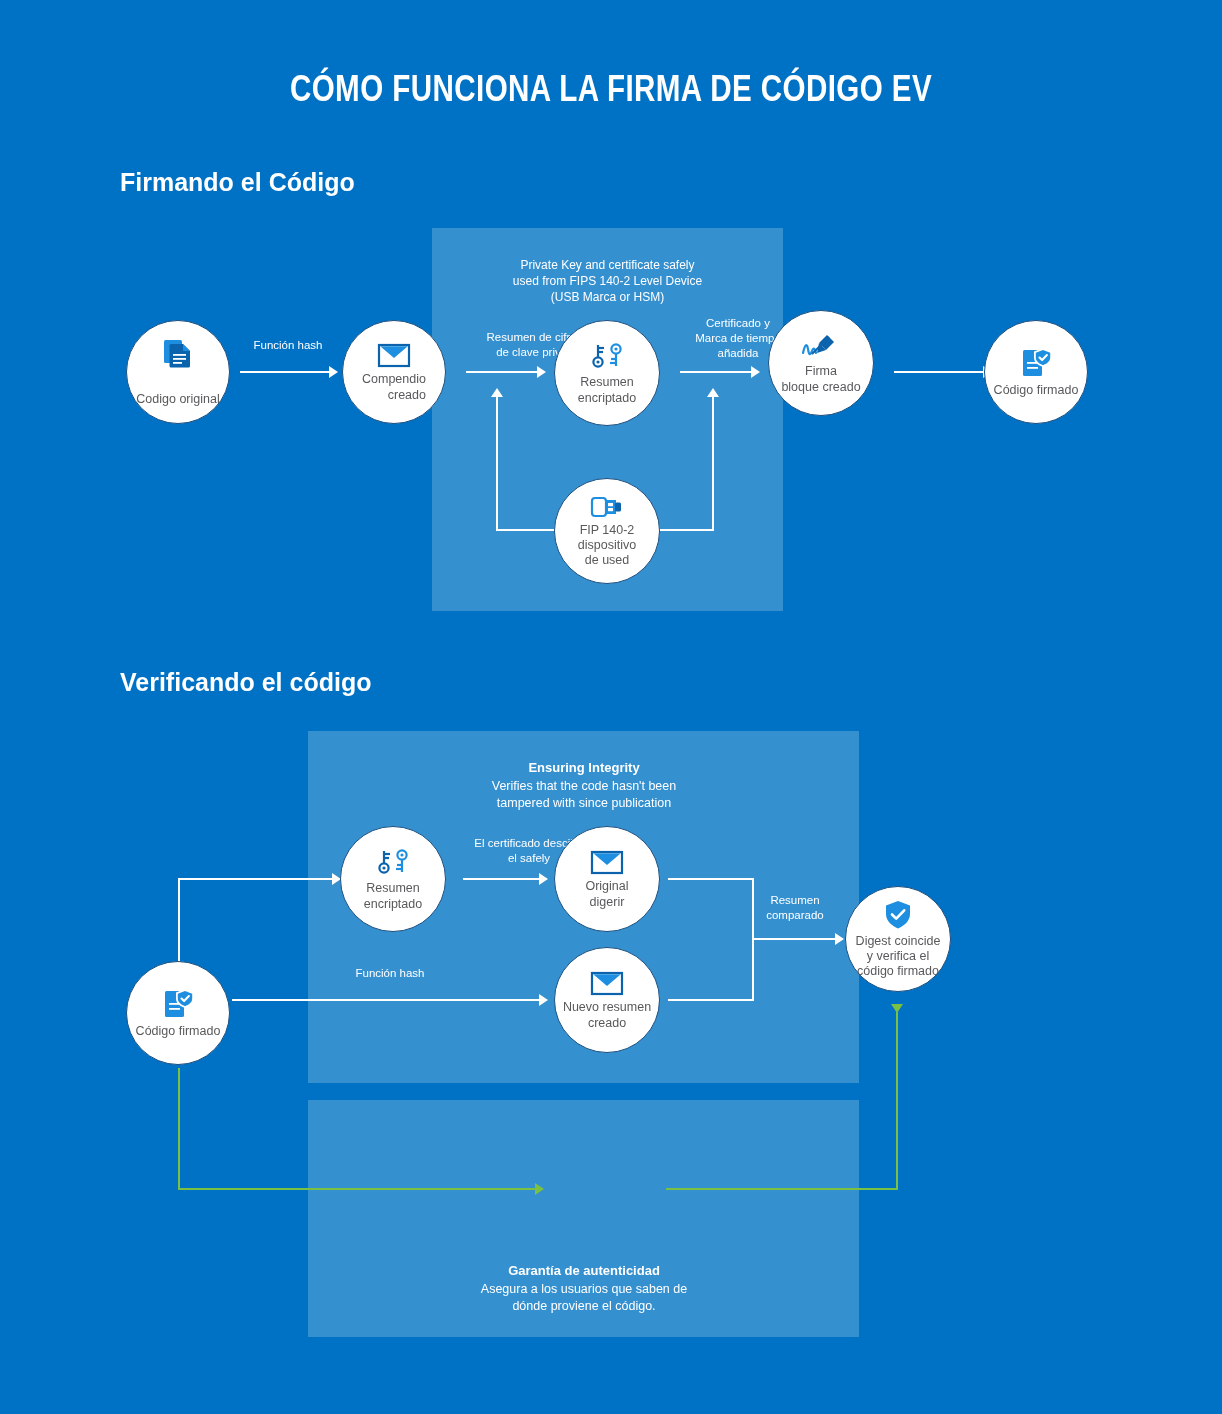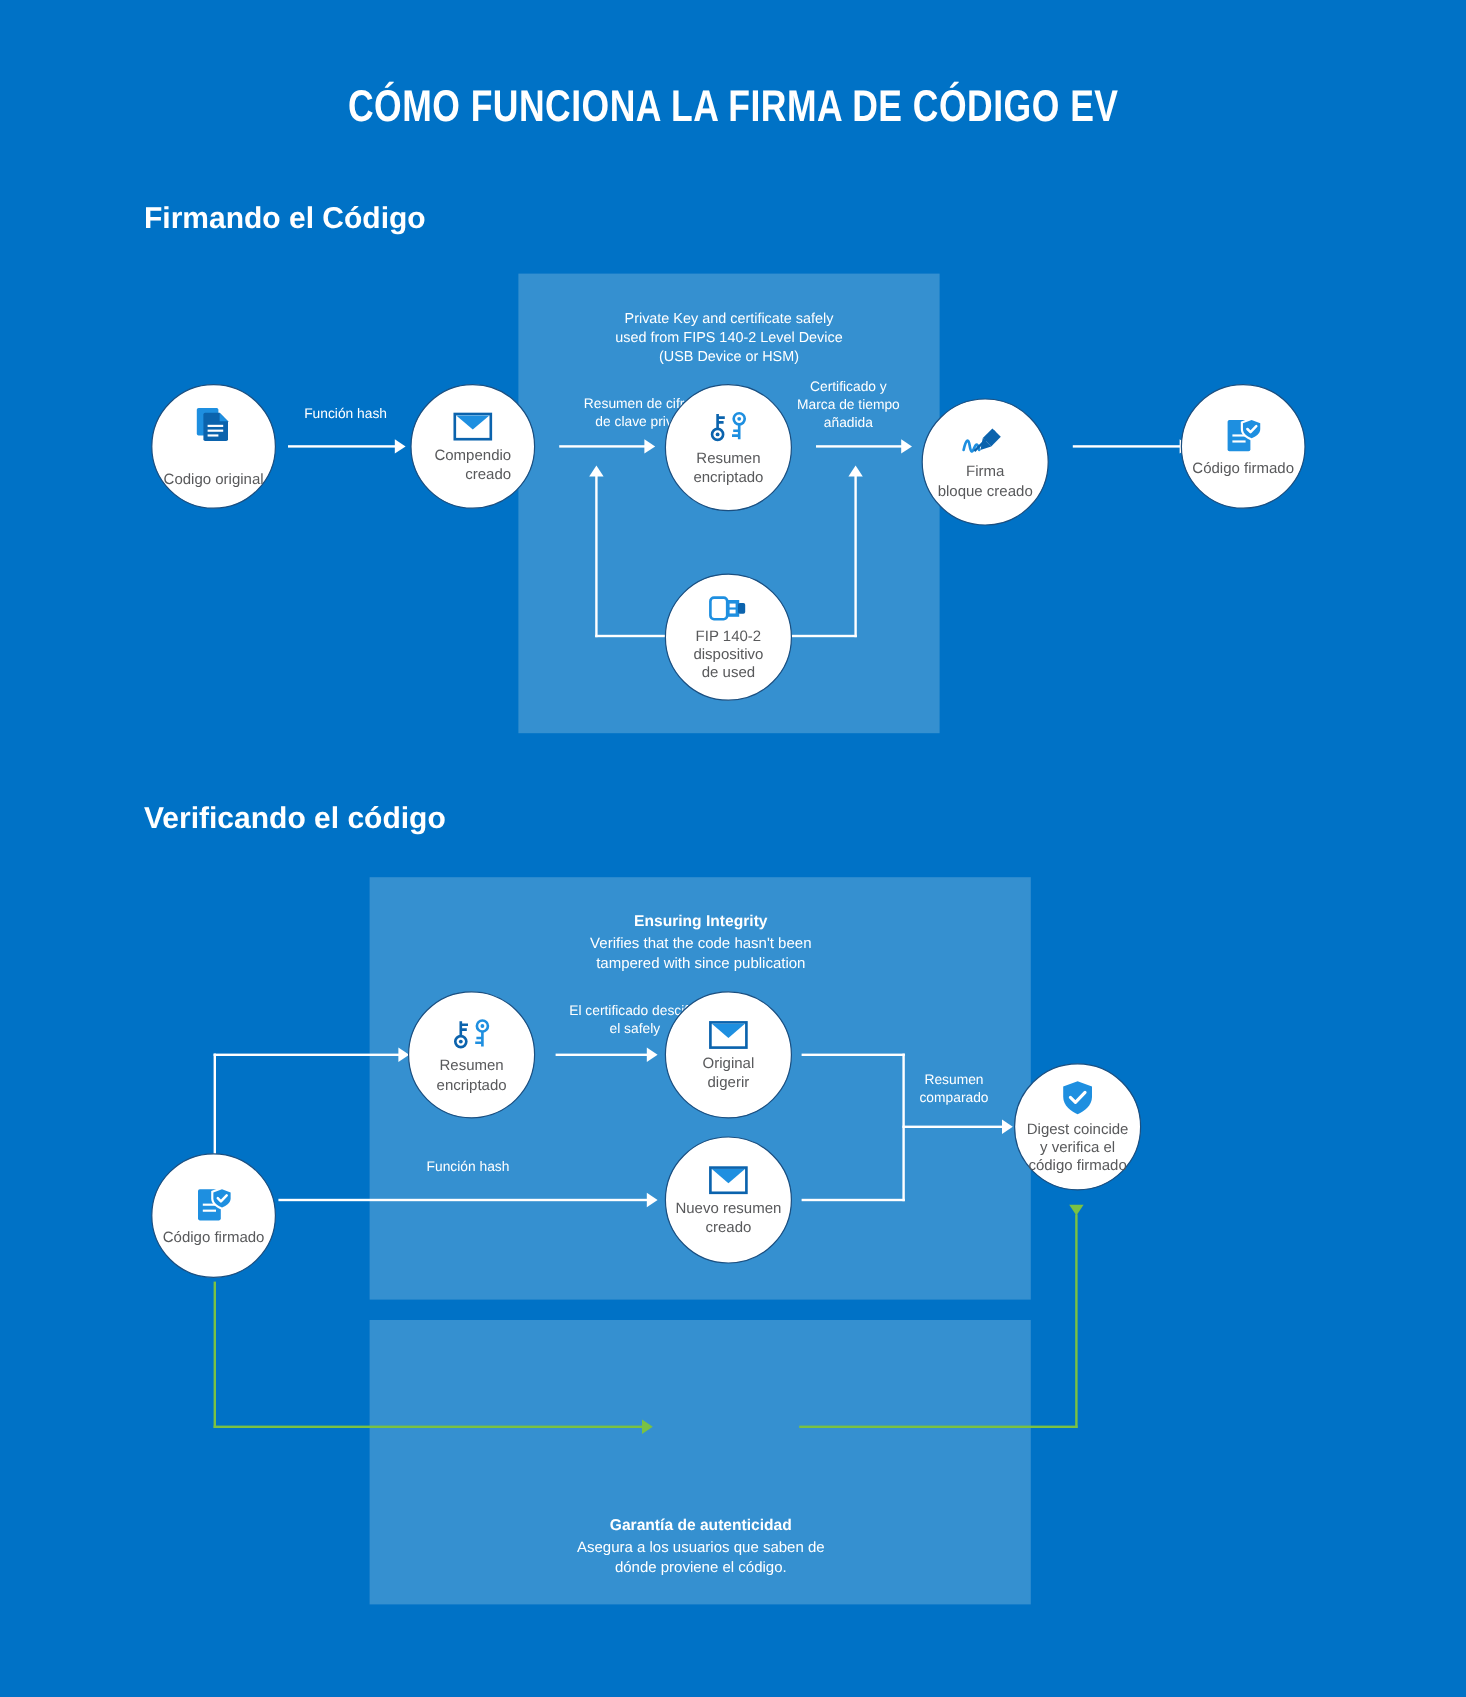--- a/index.html
+++ b/index.html
@@ -92,21 +92,21 @@
 
   <div class="title">CÓMO FUNCIONA LA FIRMA DE CÓDIGO EV</div>
 
   <div class="section-head" id="head1">Firmando el Código</div>
 
   <div class="panel" id="panel1"></div>
 
   <div class="panel-cap" id="cap1">
     <span>Private Key and certificate safely</span><br>
     <span>used from FIPS 140-2 Level Device</span><br>
-    <span>(USB Device or HSM)</span>
+    <span>(USB Marca or HSM)</span>
   </div>
 
   <div class="node n-sm" style="left:126px; top:320px;gap:19px;">
     <span class="ico">
       <svg width="34" height="34" viewBox="0 0 34 34">
         <rect x="3" y="4" width="18" height="23" rx="1.5" fill="#1e8fe0"></rect>
         <path d="M10 8 h12 l7 7 v15 a1.5 1.5 0 0 1 -1.5 1.5 H10 a1.5 1.5 0 0 1 -1.5 -1.5 V9.5 A1.5 1.5 0 0 1 10 8 z" fill="#0b63ad"></path>
         <path d="M22 8 l7 7 h-7 z" fill="#1e8fe0"></path>
         <rect x="12" y="18" width="13" height="1.8" fill="#ffffff"></rect>
         <rect x="12" y="22" width="13" height="1.8" fill="#ffffff"></rect>
@@ -151,27 +151,27 @@
           <path d="M27 13.6 V26"></path>
           <path d="M27 23 H21"></path>
           <path d="M27 19 H22"></path>
         </g>
         <circle cx="27" cy="9" r="1.6" fill="#1e8fe0"></circle>
       </svg>
     </span>
     <span class="lbl"><span>Resumen</span><br><span>encriptado</span></span>
   </div>
 
-  <div class="edge-lbl" style="left:632px; top:316px; width:150px;">
+  <div class="edge-lbl" style="left:663px; top:316px; width:150px;">
     <span>Certificado y</span><br><span>Marca de tiempo</span><br><span>añadida</span>
   </div>
   <div class="ln h" style="left:680px; top:371px; width:72px;"></div>
   <div class="ah" style="left:751px; top:366px;"></div>
 
-  <div class="node n-md" style="left:768px; top:332px;">
+  <div class="node n-md" style="left:768px; top:310px;">
     <span class="ico">
       <svg width="44" height="30" viewBox="0 0 44 30">
         <path d="M4 22 c2-9 4-10 5-4 c1 6 2 7 4 2 c1.5-4 3-3 4 2" stroke="#1e8fe0" stroke-width="2.2" fill="none" stroke-linecap="round"></path>
         <path d="M13 23 L30 6" stroke="#0b63ad" stroke-width="2" fill="none"></path>
         <path d="M28 4 l7 7 l-8 8 l-7 -7 z" fill="#0b63ad"></path>
         <path d="M20 12 l7 7 l-9 3 z" fill="#0b63ad"></path>
       </svg>
     </span>
     <span class="lbl"><span>Firma</span><br><span>bloque creado</span></span>
   </div>

